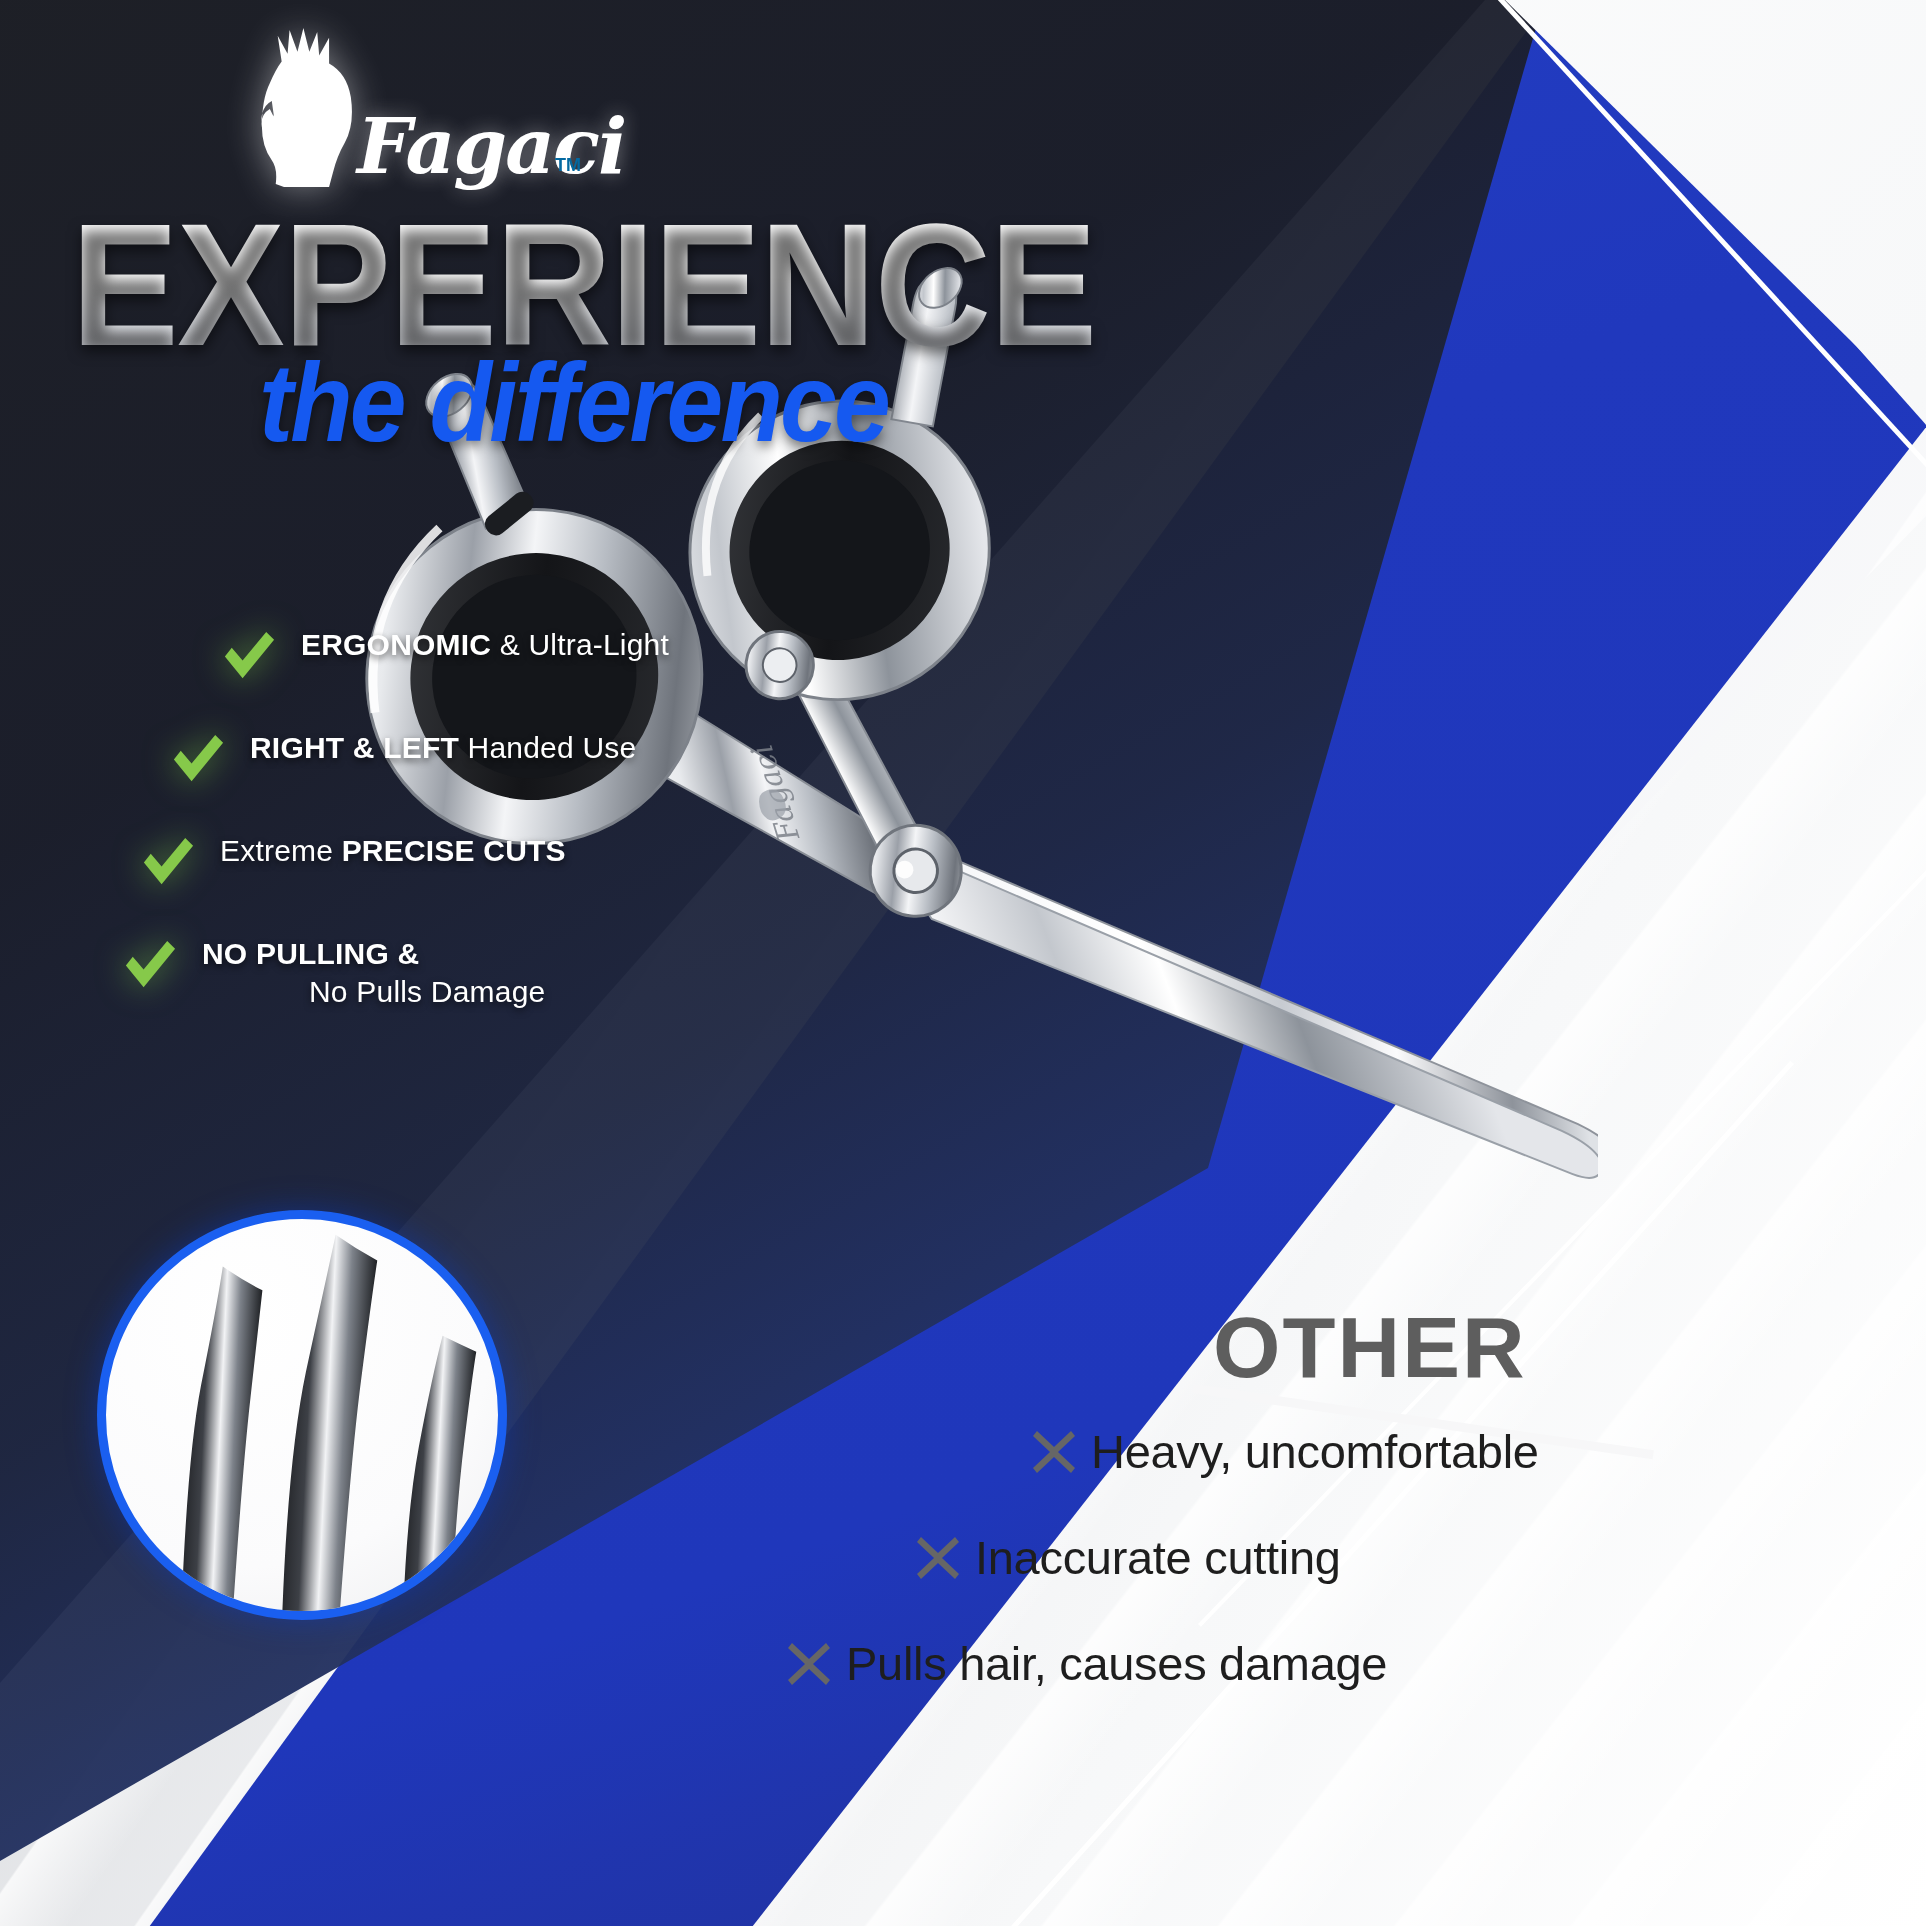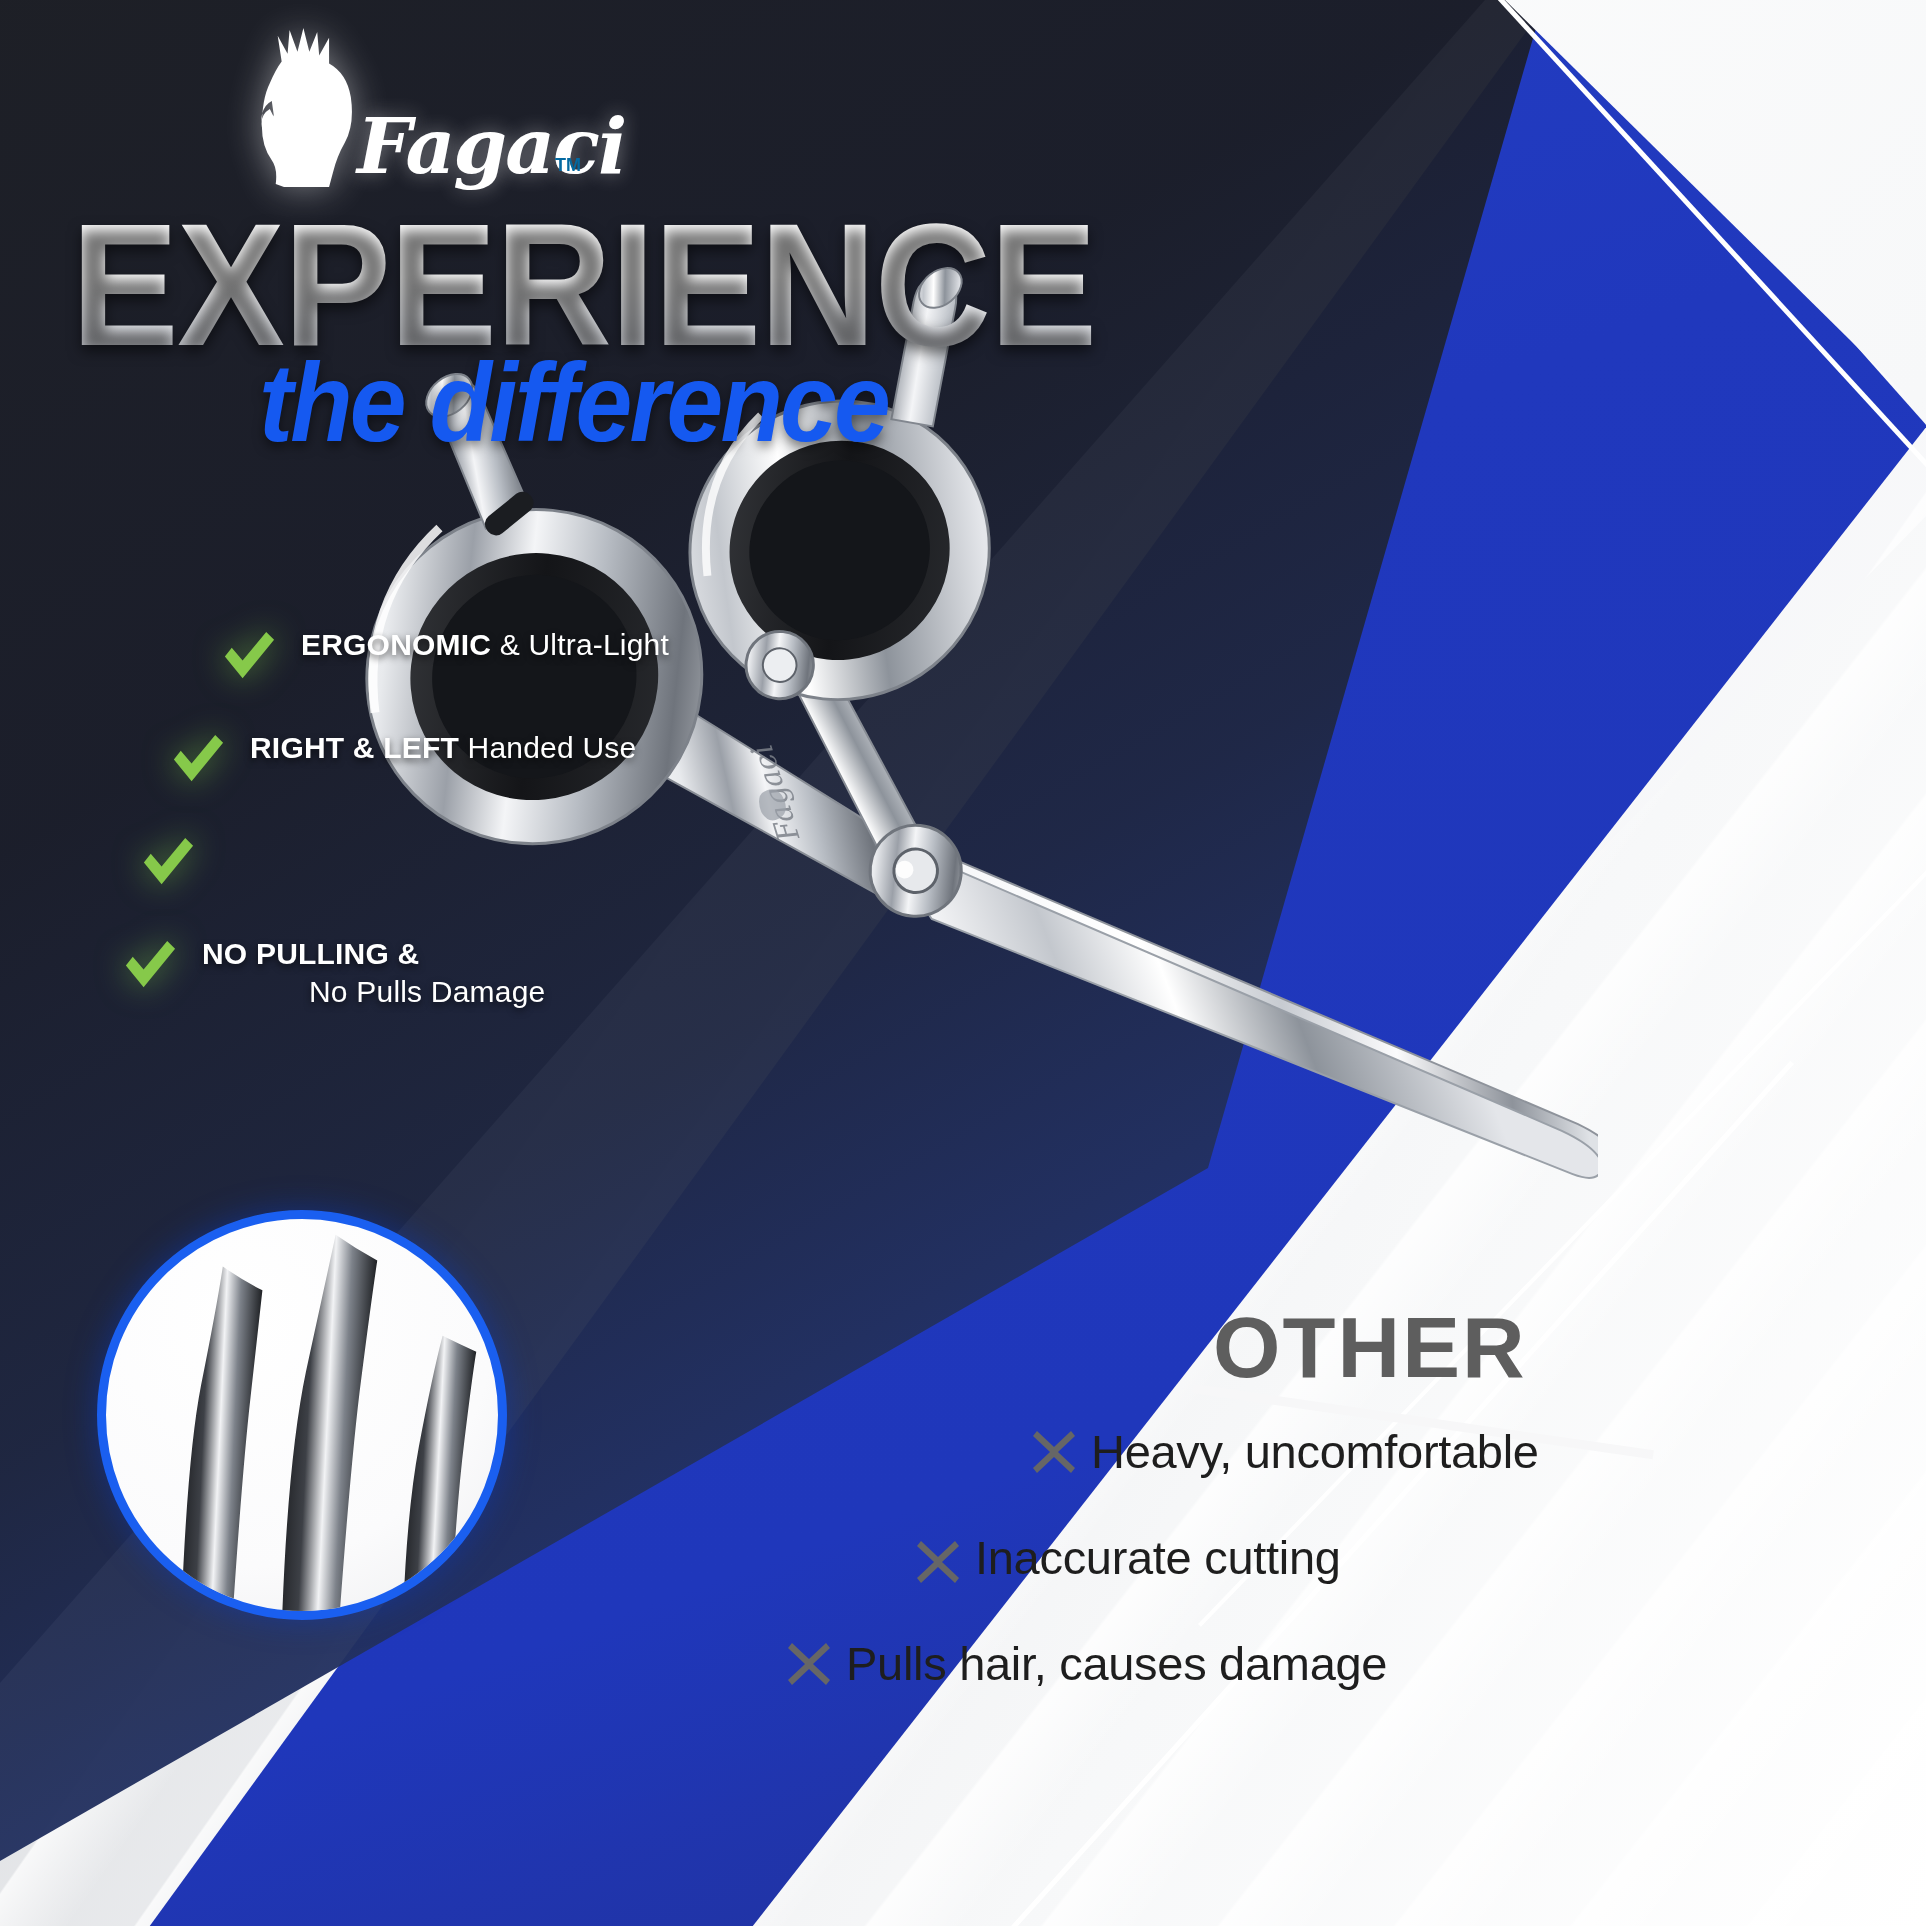--- a/index.html
+++ b/index.html
@@ -126,21 +126,21 @@
   }
   .other-slash{position:absolute;left:1193px;top:1384px;width:465px;height:9px;
     background:#f7f7f8;transform:rotate(8.2deg);transform-origin:left center;}
 
   .cons{position:absolute;left:970px;top:1424px;width:891px;}
   .con{display:flex;align-items:center;margin-bottom:51px;}
   .xmark{width:46px;height:46px;flex:0 0 46px;margin-right:14px;}
   .ctxt{font-size:47px;color:#1e1e1e;letter-spacing:-0.3px;white-space:nowrap;}
   .c0{margin-left:61px;}
   .c1{margin-left:0px;}
-  .c2{margin-left:-55px;align-items:flex-end;}
+  .c2{margin-left:-55px;}
   .c3{margin-left:-184px;}
 
   
   .scissors{position:absolute;left:252px;top:173px;width:1346px;height:1406px;}
 </style>
 </head>
 <body>
 
 <div id="stage">
 
@@ -263,20 +263,21 @@
       <svg class="chk" viewBox="0 0 62 62">
         <path d="M7 31 L14 22 L25 35 L49 6 L57 14 L25 53 Z" fill="#86c94a"></path>
       </svg>
       <div class="btxt"><b>RIGHT &amp; LEFT</b><span> Handed Use</span></div>
     </div>
 
     <div class="benefit b2">
       <svg class="chk" viewBox="0 0 62 62">
         <path d="M7 31 L14 22 L25 35 L49 6 L57 14 L25 53 Z" fill="#86c94a"></path>
       </svg>
+      <div class="btxt"><span>Extreme </span><b>PRECISE CUTS</b></div>
     </div>
 
     <div class="benefit b3">
       <svg class="chk" viewBox="0 0 62 62">
         <path d="M7 31 L14 22 L25 35 L49 6 L57 14 L25 53 Z" fill="#86c94a"></path>
       </svg>
       <div class="btxt"><b>NO PULLING &amp;</b><span class="bsub">No Pulls Damage</span></div>
     </div>
   </div>
 

